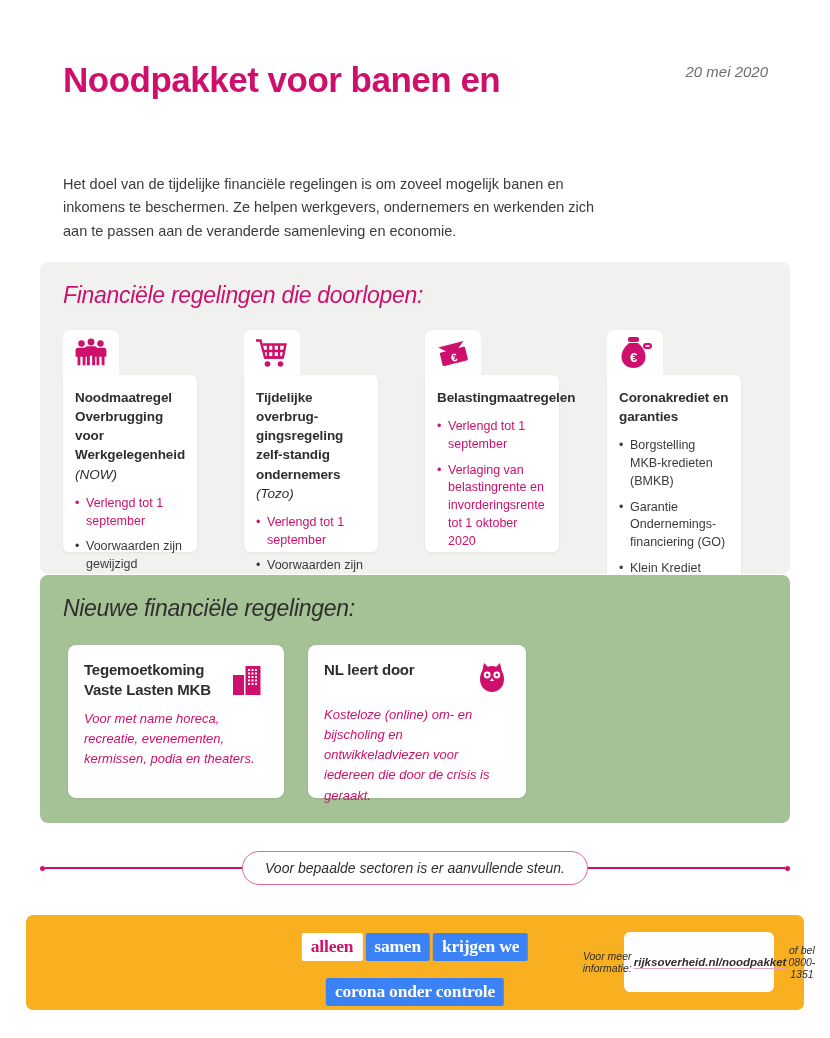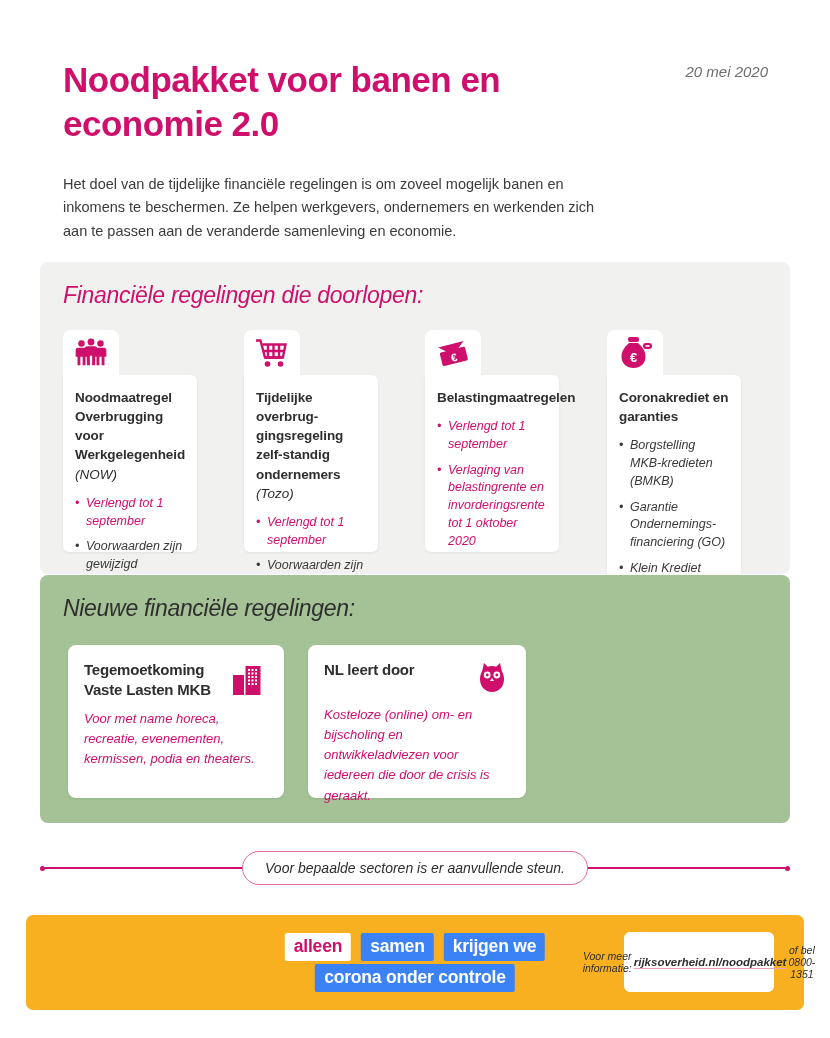--- a/index.html
+++ b/index.html
@@ -47,21 +47,21 @@
   .reg-card.tall { height:228px; }
   .col-0 { left:23px; }  .col-1 { left:204px; }
   .col-2 { left:385px; } .col-3 { left:567px; }
   .card-title {
     font-weight:bold; font-size:13.5px; line-height:1.42; color:#2e2e2e;
     letter-spacing:-0.1px;
   }
   .card-subtitle { font-size:13.5px; line-height:1.42; color:#2e2e2e;font-style:italic; }
   .bullets { list-style:none; margin-top:11px; }
   .bullets li {
-    position:relative; padding-left:11px; font-style:italic;
+    position:relative; padding-left:11px; 
     font-size:12.5px; line-height:1.42; margin-bottom:8px;
   }
   .bullets li::before { content:"•"; position:absolute; left:0; top:0; }
   .b-pink { color:#ce0f6b; }
   .b-dark { color:#3a3a3a; }
   
   .green-panel {
     position:absolute; left:40px; top:575px; width:750px; height:248px;
     background:#a5c296; border-radius:8px;
   }
@@ -95,21 +95,21 @@
   }
   
   .footer-bar {
     position:absolute; left:26px; top:915px; width:778px; height:95px;
     background:#f8b020; border-radius:7px;
   }
   .slogan {
     position:absolute; left:50%; transform:translateX(-50%); top:18px;
     text-align:center; width:max-content;
   }
-  .slogan-row { display:flex; gap:10px; justify-content:center; margin-bottom:3px; }
+  .slogan-row { display:flex; gap:3px; justify-content:center; margin-bottom:17px;font-family:Liberation Serif, serif; }
   .slogan-box {
     padding:3px 9px 4px; font-weight:bold; font-size:17.5px;
     letter-spacing:-0.2px; border-radius:2px; line-height:1.2;
   }
   .slogan-light { background:#ffffff; color:#ce0f6b; }
   .slogan-dark  { background:#3b82f6; color:#ffffff; }
   .info-box {
     position:absolute; right:30px; top:17px; width:150px; height:60px;
     background:#ffffff; border-radius:6px;
     display:flex; flex-direction:row; align-items:center; justify-content:center;
@@ -125,21 +125,20 @@
 </style>
 </head>
 <body>
 
 <div class="page">
 
   <div class="doc-date">20 mei 2020</div>
 
   <div class="doc-title">
     <div>Noodpakket voor banen en</div>
-    <div>economie 2.0</div>
   </div>
 
   <p class="doc-intro">Het doel van de tijdelijke financiële regelingen is om zoveel mogelijk banen en inkomens te beschermen. Ze helpen werkgevers, ondernemers en werkenden zich aan te passen aan de veranderde samenleving en economie.</p>
 
   <div class="gray-panel">
     <div class="section-heading heading-pink">Financiële regelingen die doorlopen:</div>
 
     <div class="icon-tab col-0">
       <svg class="icon-svg" width="38" height="34" viewBox="0 0 40 34" fill="#ce0f6b">
         <circle cx="10" cy="7" r="3.4"></circle>

